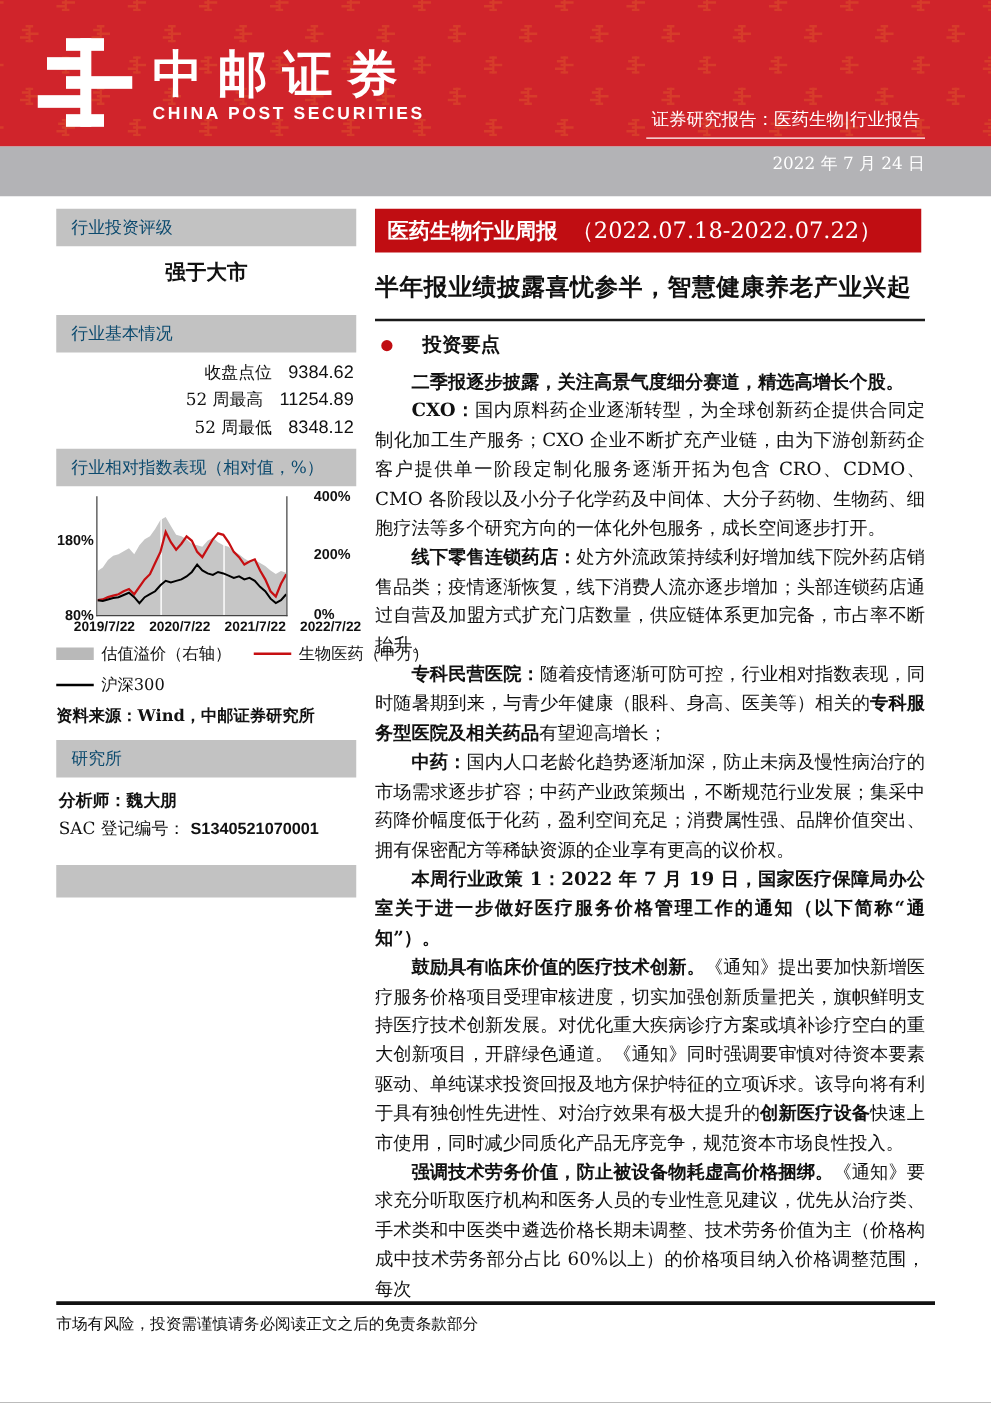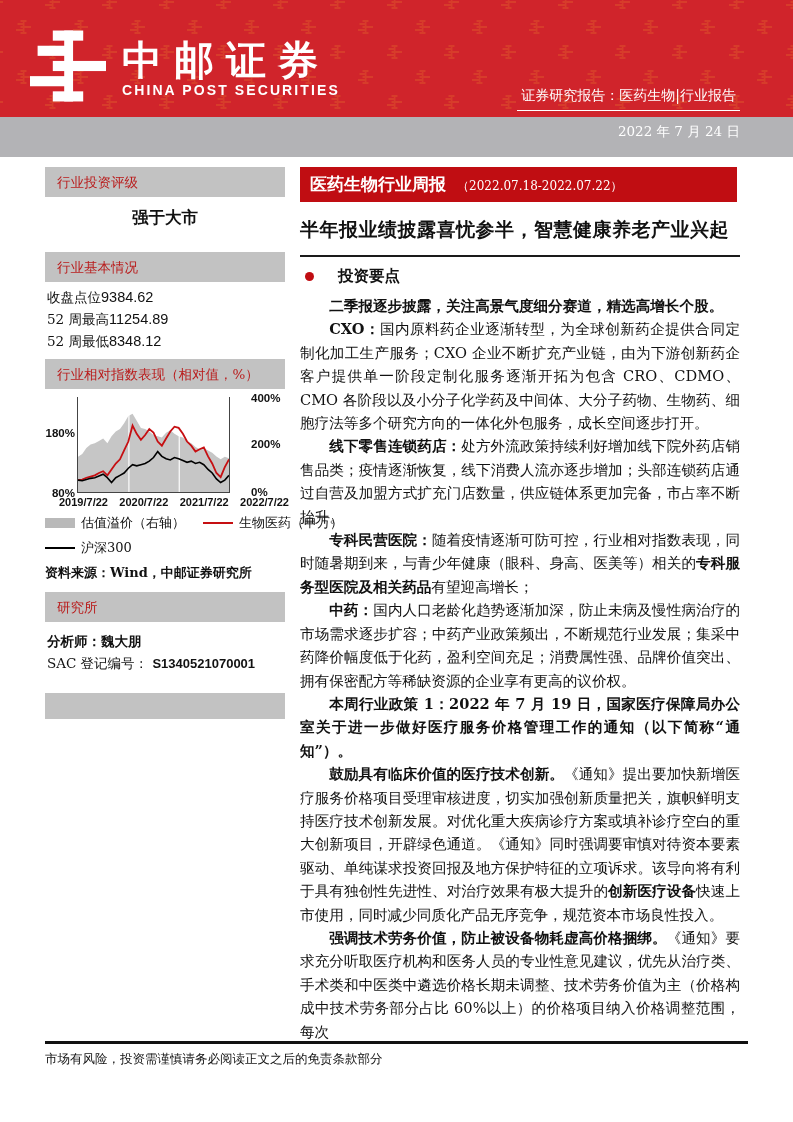--- a/index.html
+++ b/index.html
@@ -18,24 +18,24 @@
   .brand-text .en { color:#fff; font-size:14px; letter-spacing:2.1px; font-family:"Liberation Sans",sans-serif; font-weight:bold; }
   .report-tag { position:absolute; right:53px; bottom:6px; color:#fff; font-size:14px;
     padding:0 4px 5px 4px; border-bottom:1.5px solid #fff; z-index:2; white-space:nowrap; }
   .date-band { height:40px; background:#b3b3b6; color:#fff; font-size:13.5px;
     line-height:28px; text-align:right; padding-right:53px; }
   
   .cols { display:flex; padding:10px 53px 0 45px; gap:15px; }
   .sidebar { width:240px; flex:none; }
   .main { flex:1; min-width:0; }
   
-  .sec-bar { background:#c2c2c2; height:30px; line-height:30px; padding-left:12px; font-size:13.5px; color:#b91c1c; }
+  .sec-bar { background:#c2c2c2; height:30px; line-height:30px; padding-left:12px; font-size:13.5px; color:#0c4a6e; }
   .rating { text-align:center; font-weight:bold; font-size:16.5px; margin:10px 0 23px; }
   .stats { padding:5px 2px 6px; }
-  .stat-row { display:flex; justify-content:flex-start; align-items:baseline; padding:2px 0; font-size:13.5px; }
+  .stat-row { display:flex; justify-content:flex-end; align-items:baseline; padding:2px 0; font-size:13.5px;gap:13px; }
   .stat-row .val { font-family:"Liberation Sans",sans-serif; font-size:14.5px; }
   
   .chart-wrap { margin-top:8px; }
   .chart-flex { display:flex; }
   .yl { width:32px; position:relative; font:bold 11.5px "Liberation Sans",sans-serif; }
   .yr { width:38px; position:relative; font:bold 11.5px "Liberation Sans",sans-serif; text-align:center; padding-left:4px;margin-left:17px; }
   .yl span, .yr span { position:absolute; right:2px; }
   .yr span { right:auto; left:4px; }
   .plot { flex:1; height:96px; position:relative; border-left:1px solid #444; border-right:1px solid #444; border-bottom:1px solid #444; }
   .plot svg { position:absolute; inset:0; width:100%; height:100%; }
@@ -48,21 +48,21 @@
   .sw-line { width:30px; height:0; border-top:2px solid #000; }
   .sw-line.red { border-color:#c60f12; }
   .source { font-weight:bold; font-size:13px; margin:4px 0 10px; }
   .analyst { padding:8px 2px 0; font-size:13.5px; line-height:22px; }
   .analyst .mono { font-family:"Liberation Sans",sans-serif; font-weight:bold; font-size:13px; }
   .analyst .email-line { font-family:"DejaVu Sans Mono","Liberation Mono",monospace; font-size:12px; }
   .empty-bar { margin-top:18px; height:26px; background:#c2c2c2; }
   
   .title-bar { background:#c00d12; color:#fff; height:35px; line-height:35px; padding-left:10px; margin-right:3px; white-space:nowrap; }
   .title-bar .t { font-weight:bold; font-size:17px; }
-  .title-bar .p { font-size:12px; margin-left:6px; }
+  .title-bar .p { font-size:18px; margin-left:6px; }
   .subtitle { font-weight:bold; font-size:19px; margin:15px 0 12px; letter-spacing:.5px; }
   .rule { border-top:2.5px solid #1a1a1a; margin-bottom:9px; }
   .points-heading { display:flex; align-items:center; margin:8px 0 7px; }
   .bullet { width:9px; height:9px; border-radius:50%; background:#c00d12; flex:none; margin-left:5px; }
   .points-heading .txt { font-weight:bold; font-size:15.5px; margin-left:24px; }
   .paragraphs { max-height:762px; overflow:hidden; }
   .paragraphs p { font-size:14.6px; line-height:23.4px; text-align:justify; text-indent:2em; }
   .paragraphs .b { font-weight:bold; }
   
   .footer { position:absolute; left:45px; right:45px; top:1041px; }

